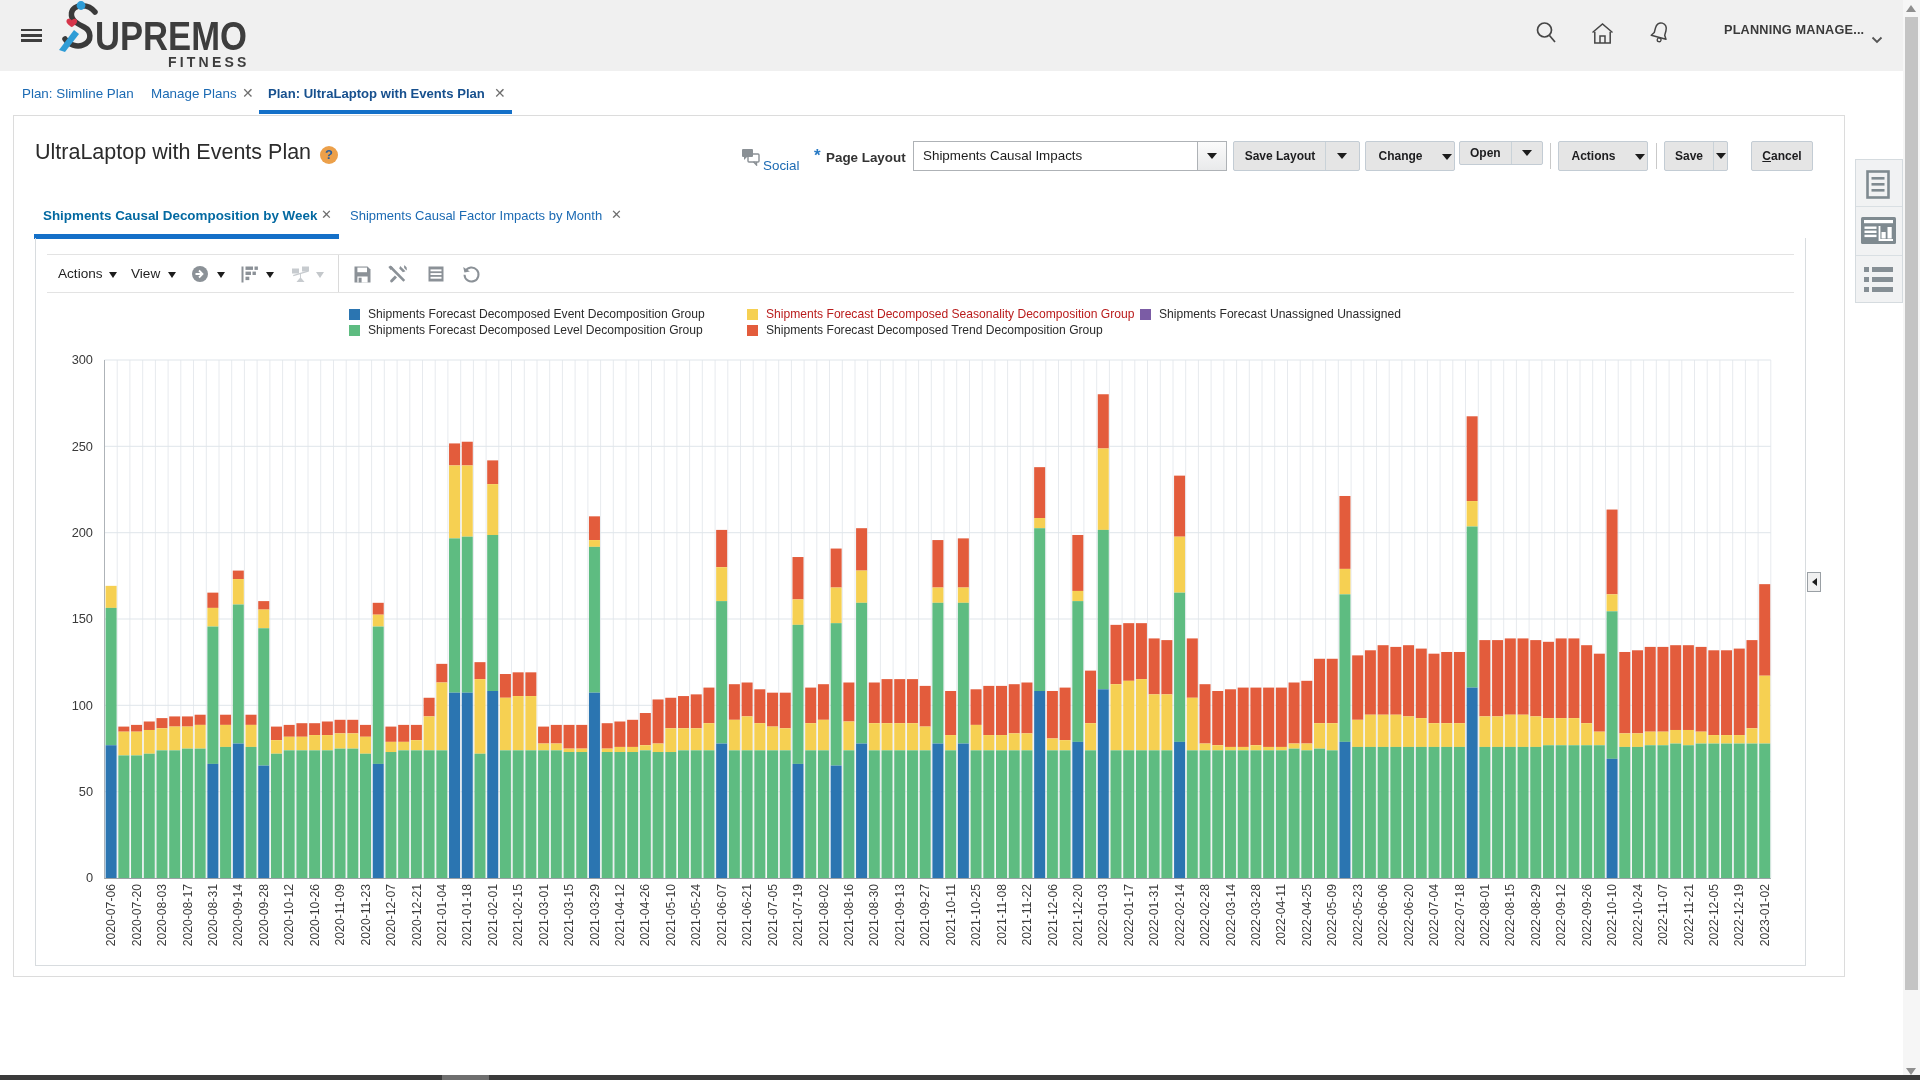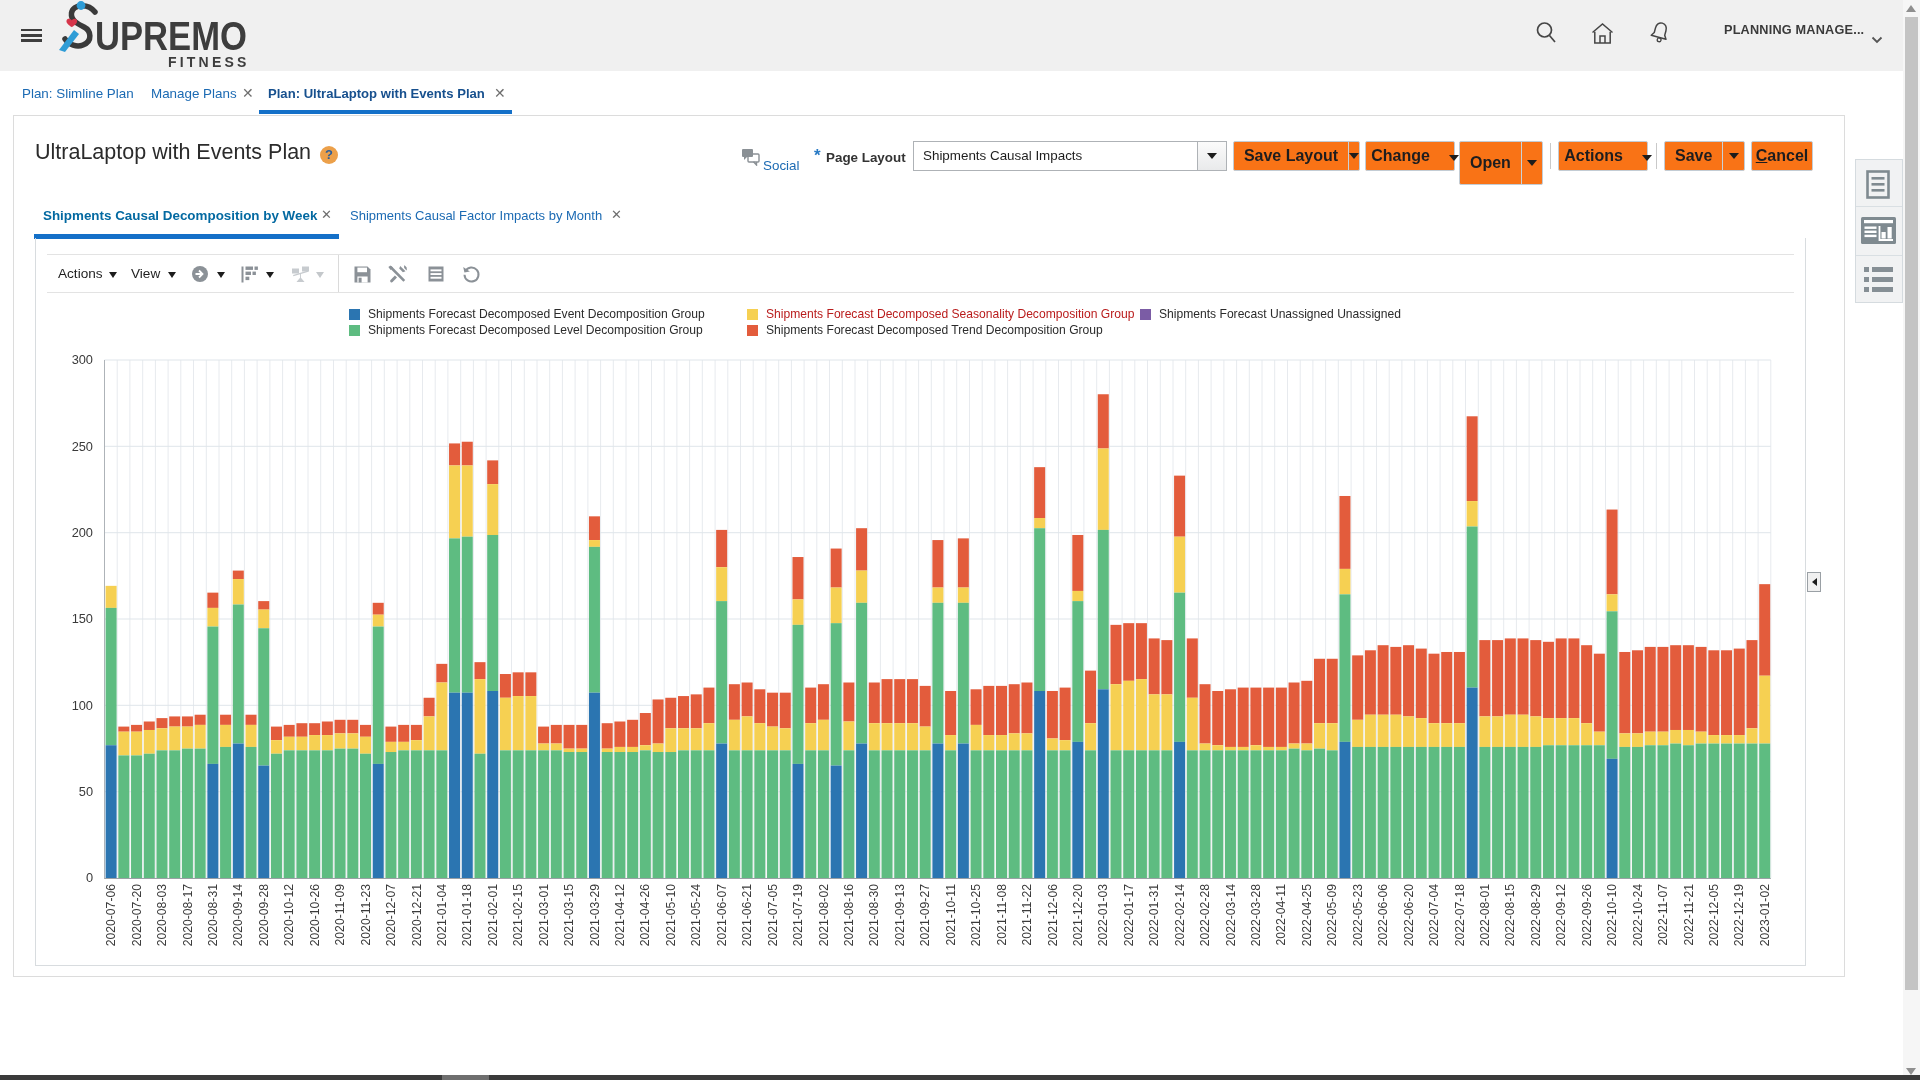--- a/index.html
+++ b/index.html
@@ -1,19 +1,19 @@
 <!DOCTYPE html>
 <html><head><meta charset="utf-8"><title>Plan</title>
 <style>
 *{margin:0;padding:0;box-sizing:border-box}
 html,body{width:1920px;height:1080px;overflow:hidden;background:#fff;font-family:"Liberation Sans",sans-serif}
 .abs{position:absolute}
 .tri{display:inline-block;width:0;height:0;border-left:5px solid transparent;border-right:5px solid transparent;border-top:6.5px solid #1c1c1c}
 .trj{width:0;height:0;border-left:4.5px solid transparent;border-right:4.5px solid transparent;border-top:6px solid #1c1c1c}
-.btn{position:absolute;display:flex;align-items:center;justify-content:center;border:1.5px solid #c3ccd4;border-radius:2px;background:#f97316;font-size:16px;font-weight:bold;color:#1d1d1f;white-space:nowrap}
+.btn{position:absolute;display:flex;align-items:center;justify-content:center;border:1.5px solid #c3ccd4;border-radius:2px;background:#e5e5e5;font-size:12px;font-weight:bold;color:#1d1d1f;white-space:nowrap}
 .btxt{padding:0 10px}
 .bsplit{border-left:1px solid #c9d2d8;align-self:stretch;display:flex;align-items:center;justify-content:center;width:33px}
 .bluelink{color:#1b6ab3;font-size:13.4px;white-space:nowrap;position:absolute}
 .xclose{color:#6e6e6e;font-size:14px;position:absolute;font-weight:normal}
 </style></head>
 <body>
 <div class="abs" style="left:0;top:0;width:1920px;height:71px;background:#f0f0f0"></div>
 <div class="abs" style="left:21px;top:28.8px;width:20.5px;height:2.5px;background:#3e3e3e"></div>
 <div class="abs" style="left:21px;top:34.1px;width:20.5px;height:2.5px;background:#3e3e3e"></div>
 <div class="abs" style="left:21px;top:39.4px;width:20.5px;height:2.5px;background:#3e3e3e"></div>
@@ -71,33 +71,33 @@
 <div class="btn" style="left:1233px;top:141px;width:127px;height:30px">
     <span class="btxt">Save Layout</span>
     <span class="bsplit">
       <span class="tri"></span>
     </span>
   </div>
 <div class="btn" style="left:1365px;top:141px;width:90px;height:30px">
     <span class="btxt">Change</span>
     <span style="margin-left:9px"><span class="tri"></span></span>
   </div>
-<div class="btn" style="left:1459px;top:141px;width:84px;height:44px">
+<div class="btn" style="left:1459px;top:141px;width:84px;height:24px">
     <span class="btxt">Open</span>
     <span class="bsplit">
       <span class="tri"></span>
     </span>
   </div>
 <div class="abs" style="left:1550px;top:143px;width:1px;height:26px;background:#c9c9c9"></div>
 <div class="btn" style="left:1558px;top:141px;width:90px;height:30px">
     <span class="btxt">Actions</span>
     <span style="margin-left:9px"><span class="tri"></span></span>
   </div>
 <div class="abs" style="left:1656px;top:143px;width:1px;height:26px;background:#c9c9c9"></div>
-<div class="btn" style="left:1664px;top:141px;width:81px;height:30px">
+<div class="btn" style="left:1664px;top:141px;width:64px;height:30px">
     <span class="btxt">Save</span>
     <span class="bsplit">
       <span class="tri"></span>
     </span>
   </div>
 <div class="btn" style="left:1751px;top:141px;width:62px;height:30px">
     <span class="btxt"><u>C</u>ancel</span>
   </div>
 <div class="abs" style="left:43px;top:207.5px;font-size:13.4px;font-weight:bold;color:#0369a1;white-space:nowrap">Shipments Causal Decomposition by Week</div>
 <div class="xclose" style="left:321px;top:207px;font-size:13px">✕</div>

